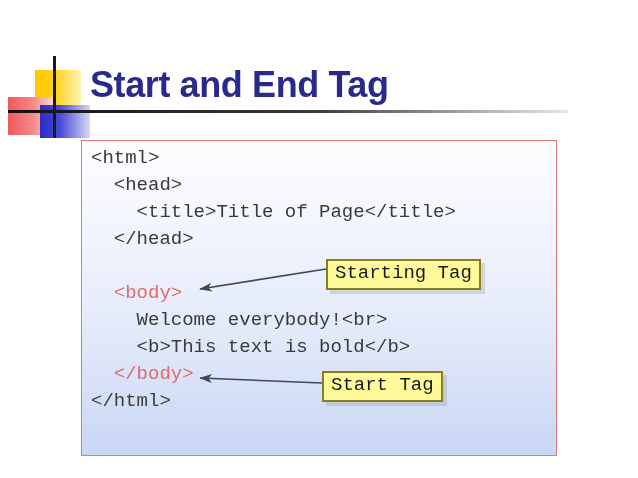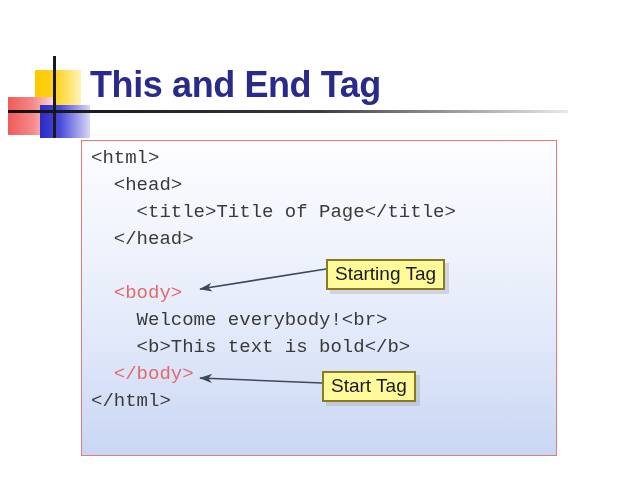--- a/index.html
+++ b/index.html
@@ -99,21 +99,21 @@
     color: #3A3A3A;
     white-space: pre;
   }
   #code-block .tag-red { color: #E06A6C; }
 
   
   .callout {
     position: absolute;
     background: #FFFA99;
     border: 2px solid #8A7A22;
-    font-family: Liberation Sans, sans-serif;
+    font-family: Liberation Mono, monospace;
     font-size: 19px;
     color: #1A1A1A;
     padding: 1px 7px 3px 7px;
     white-space: nowrap;
     box-shadow: 4px 4px 0 rgba(150,150,160,0.30);
     line-height: 23px;
   }
   #callout-starting { left: 326px; top: 259px; }
   #callout-ending   { left: 322px; top: 371px; }
 
@@ -131,21 +131,21 @@
 <body>
 
 <div id="logo-mark">
   <div class="sq-yellow"></div>
   <div class="sq-red"></div>
   <div class="sq-blue"></div>
   <div class="line-v"></div>
 </div>
 <div class="line-h" style="top:110px;"></div>
 
-<div id="page-title">This and End Tag</div>
+<div id="page-title">Start and End Tag</div>
 
 <div id="code-panel">
   <pre id="code-block"><span>&lt;html&gt;</span>
 <span>  &lt;head&gt;</span>
 <span>    &lt;title&gt;Title of Page&lt;/title&gt;</span>
 <span>  &lt;/head&gt;</span>
 <span></span>
 <span class="tag-red">  &lt;body&gt;</span>
 <span>    Welcome everybody!&lt;br&gt;</span>
 <span>    &lt;b&gt;This text is bold&lt;/b&gt;</span>

